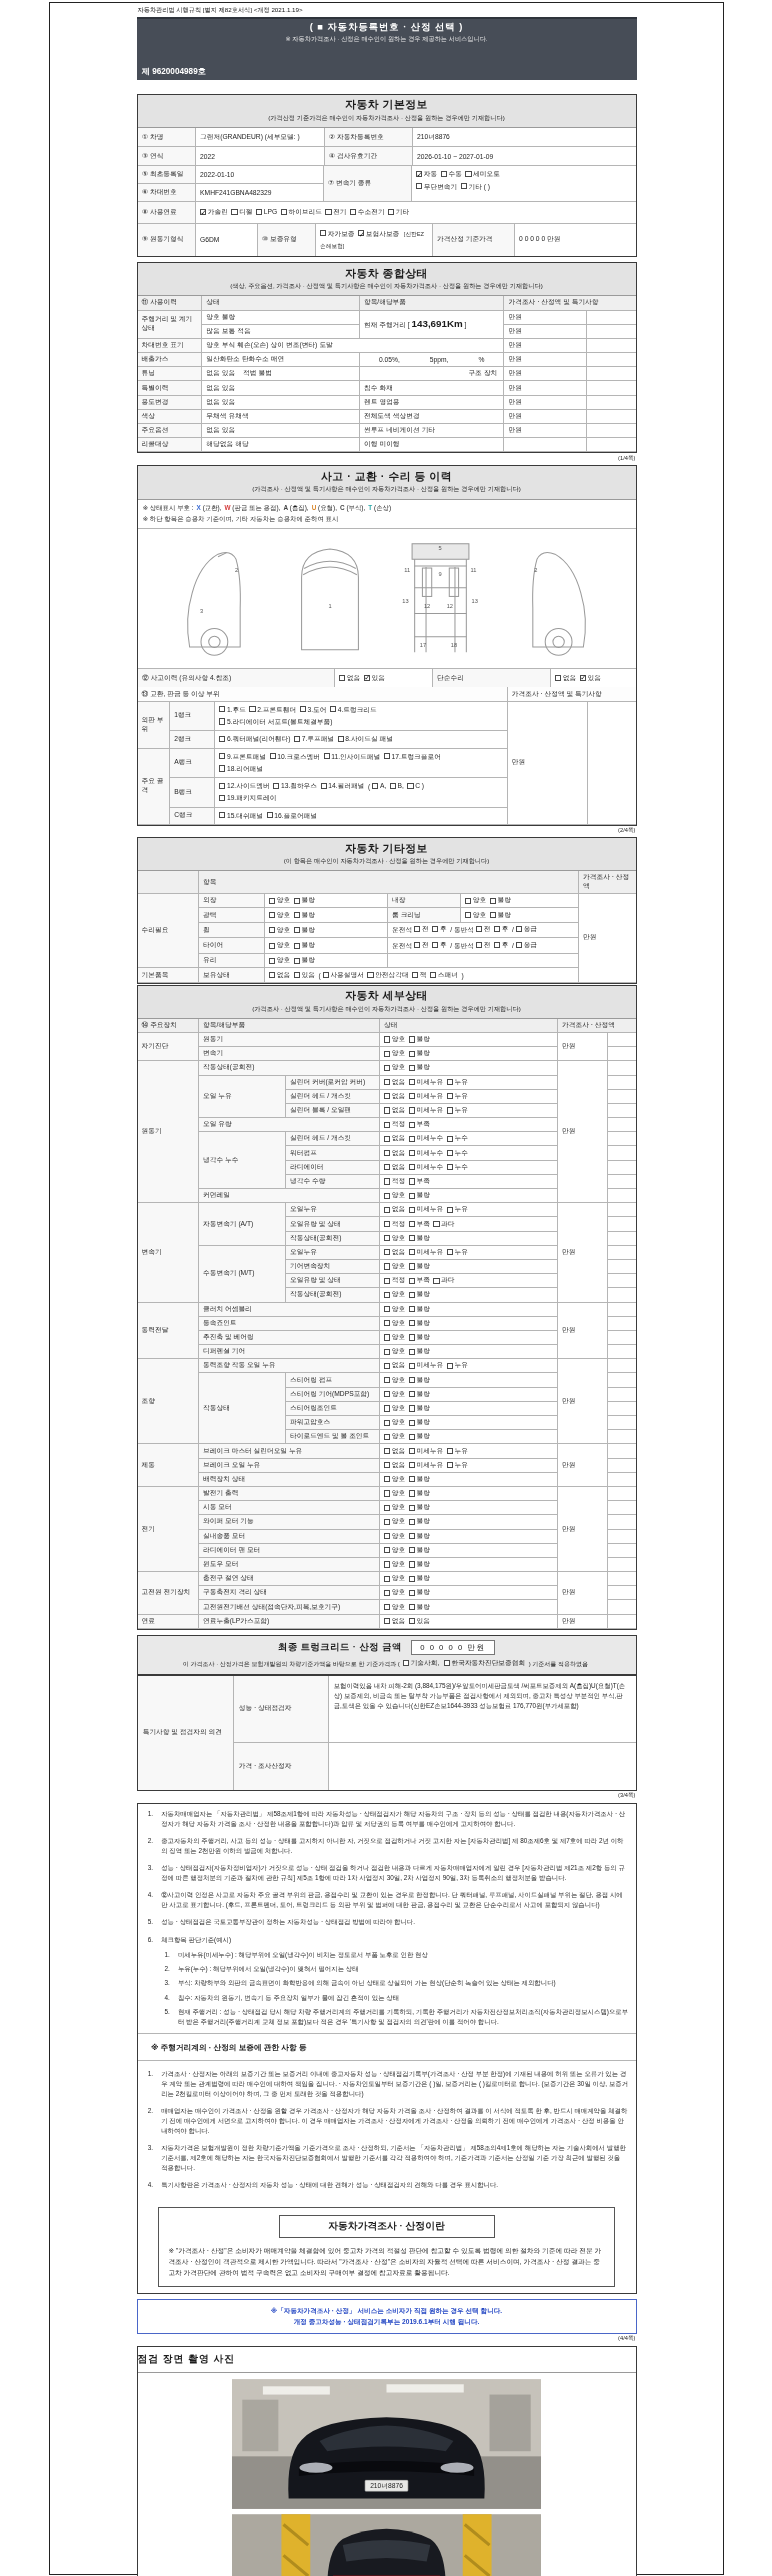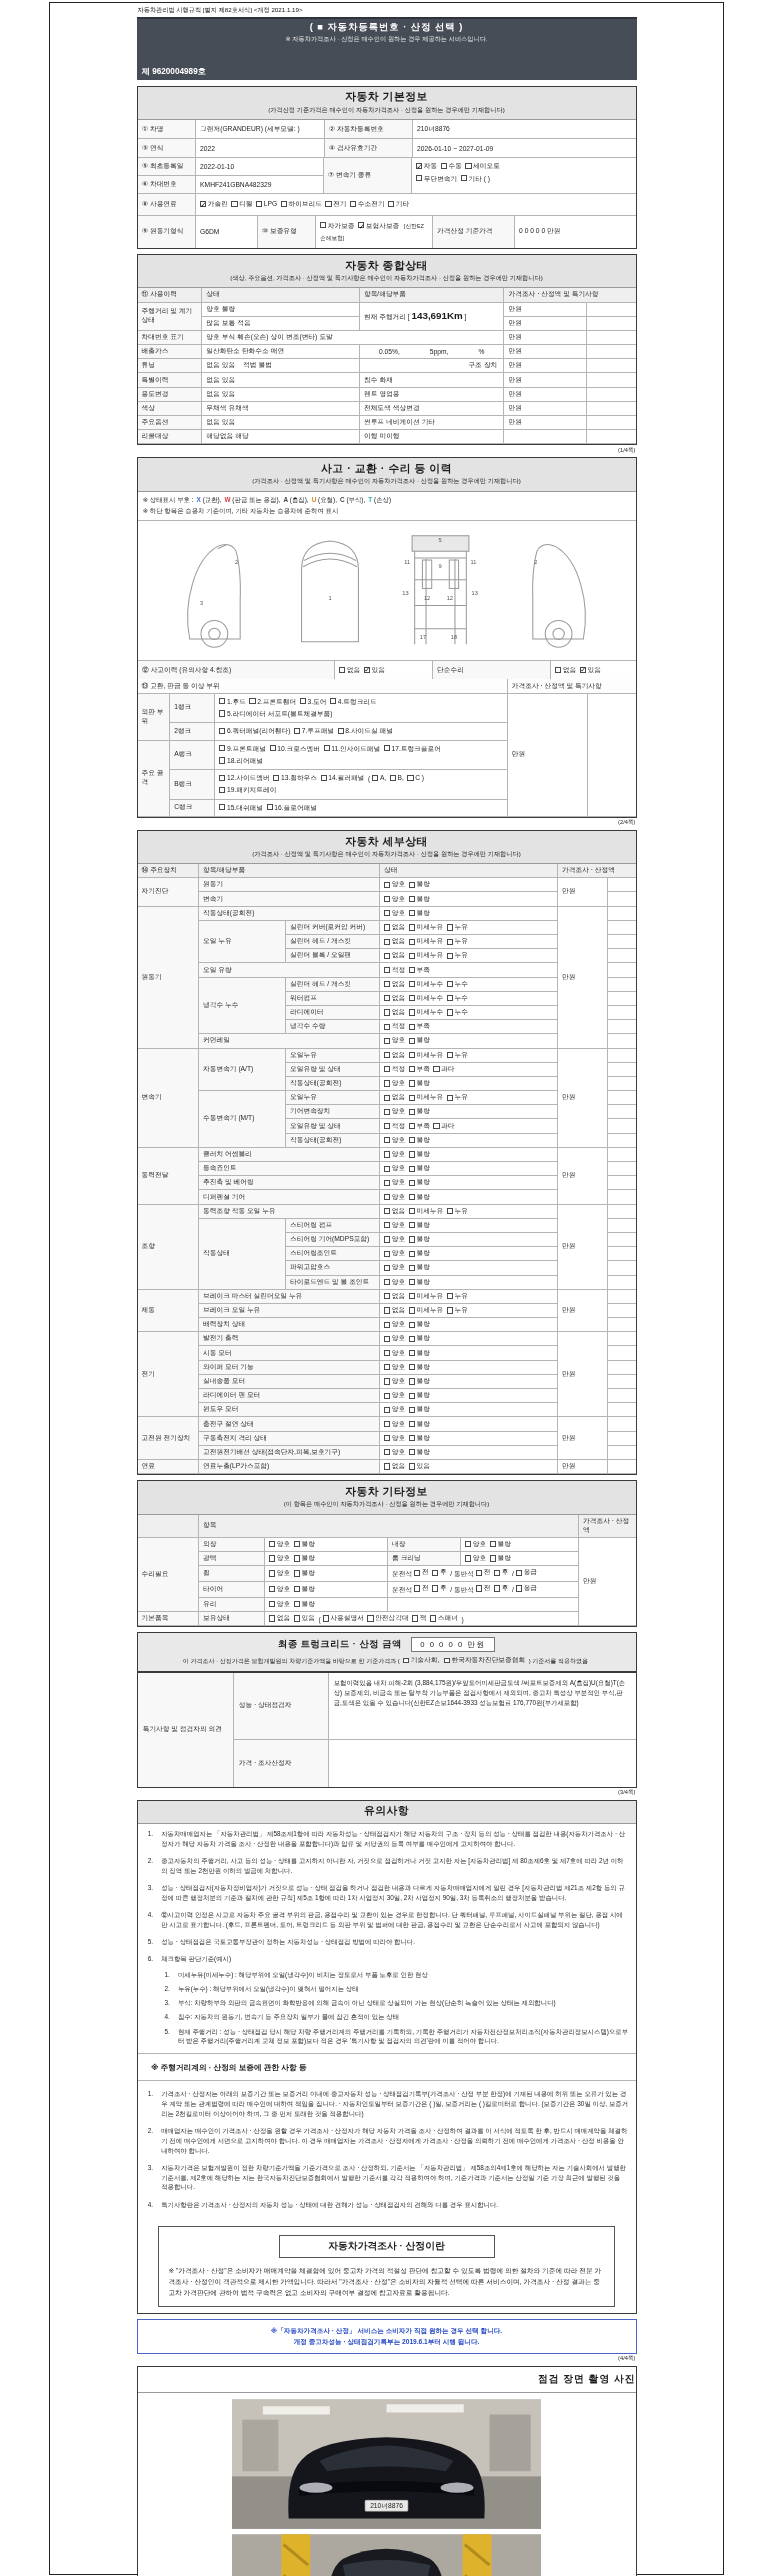--- a/index.html
+++ b/index.html
@@ -77,38 +77,38 @@
   .ni .num{width:13.4px;flex:none;}
   .ni .nt{flex:1;}
   .ni.subitem{padding-left:27px;padding-top:2.1px;padding-bottom:2.1px;}
   .n-divider{border-top:0.5px solid #b5b5b5;margin:4.1px 0;}
   .n-head{font-size:7.7px;font-weight:bold;padding:5.2px 7.2px 3.1px 13.4px;}
   .infobox{border:1px solid #555;margin:7.2px 20.6px 5.2px;padding:7.2px 9.3px 8.2px;}
   .infobox-title{border:0.5px solid #555;width:216px;margin:0 auto;text-align:center;font-size:9.8px;font-weight:bold;padding:4.1px 0;}
   .infobox-text{font-size:6.7px;line-height:1.65;margin-top:7.2px;}
   .bluebox{border:1px solid #4a66c8;margin-top:5.2px;padding:5.2px 8.2px;text-align:center;color:#2447c4;font-size:6.6px;line-height:1.7;font-weight:bold;}
   
-  .photo-titlebox{border-bottom:0.5px solid #9a9a9a;text-align:right;padding:6.2px 0;font-size:9.8px;font-weight:bold;letter-spacing:1px;background:#fff;}
+  .photo-titlebox{border-bottom:0.5px solid #9a9a9a;text-align:left;padding:6.2px 0;font-size:9.8px;font-weight:bold;letter-spacing:1px;background:#fff;}
   .photos{padding:6.2px 0 7.2px;display:flex;flex-direction:column;align-items:center;gap:5.2px;}
 </style>
 </head>
 <body>
 
 <div class="frame">
   <div class="doc">
 
     <div class="topnote">자동차관리법 시행규칙 [별지 제82호서식] &lt;개정 2021.1.19&gt;</div>
 
     <div class="dochead">
       <div class="dh-sub">( ■ 자동차등록번호 · 산정 선택 )</div>
       <div class="dh-note">※ 자동차가격조사 · 산정은 매수인이 원하는 경우 제공하는 서비스입니다.</div>
       <div class="dh-no">제 9620004989호</div>
     </div>
 
-    <div class="sect" style="margin-top:6px;">
+    <div class="sect" style="margin-top:14px;">
       <div class="sect-titlebar">
         <div class="sect-title">자동차 기본정보</div>
         <div class="sect-sub">(가격산정 기준가격은 매수인이 자동차가격조사 · 산정을 원하는 경우에만 기재합니다)</div>
       </div>
       <div>
         <div class="brow">
           <div class="bcell blabel" style="width:57px">① 차명</div>
           <div class="bcell" style="width:129px">그랜저(GRANDEUR) (세부모델: )</div>
           <div class="bcell blabel" style="width:88px">② 자동차등록번호</div>
           <div class="bcell" style="flex:1">210너8876</div>
@@ -492,20 +492,168 @@
                     <span class="cbl">16.플로어패널</span>
                   </span></div>
               </td>
             </tr>
           </tbody>
       </table>
     </div>
 
     <div class="marker">(2/4쪽)</div>
 
+    <div class="sect">
+      <div class="sect-titlebar">
+        <div class="sect-title">자동차 기타정보</div>
+        <div class="sect-sub">(이 항목은 매수인이 자동차가격조사 · 산정을 원하는 경우에만 기재합니다)</div>
+      </div>
+      <table class="t" id="etc-table">
+        <colgroup>
+            <col style="width:61px">
+            <col style="width:66px">
+            <col style="width:123px">
+            <col style="width:73px">
+            <col style="width:118px">
+            <col style="width:57px">
+          </colgroup>
+        <tbody id="etc-body">
+            <tr>
+              <th style="background: rgb(239, 239, 239);"></th>
+              <th colspan="4" style="background: rgb(239, 239, 239);">항목</th>
+              <th style="background: rgb(239, 239, 239);">가격조사 · 산정액</th>
+            </tr>
+            <tr>
+              <th class="center" rowspan="5">수리필요</th>
+              <th>외장</th>
+              <td><span class="cb">
+                  <span class="sq"></span>
+                  <span class="cbl">양호</span>
+                </span><span class="cb">
+                  <span class="sq"></span>
+                  <span class="cbl">불량</span>
+                </span></td>
+              <th>내장</th>
+              <td><span class="cb">
+                  <span class="sq"></span>
+                  <span class="cbl">양호</span>
+                </span><span class="cb">
+                  <span class="sq"></span>
+                  <span class="cbl">불량</span>
+                </span></td>
+              <td class="pricecell" rowspan="6">만원</td>
+            </tr>
+            <tr>
+              <th>광택</th>
+              <td><span class="cb">
+                  <span class="sq"></span>
+                  <span class="cbl">양호</span>
+                </span><span class="cb">
+                  <span class="sq"></span>
+                  <span class="cbl">불량</span>
+                </span></td>
+              <th>룸 크리닝</th>
+              <td><span class="cb">
+                  <span class="sq"></span>
+                  <span class="cbl">양호</span>
+                </span><span class="cb">
+                  <span class="sq"></span>
+                  <span class="cbl">불량</span>
+                </span></td>
+            </tr>
+            <tr>
+              <th>휠</th>
+              <td><span class="cb">
+                  <span class="sq"></span>
+                  <span class="cbl">양호</span>
+                </span><span class="cb">
+                  <span class="sq"></span>
+                  <span class="cbl">불량</span>
+                </span></td>
+              <td colspan="2"><span class="tk">운전석</span><span class="cb">
+                  <span class="sq"></span>
+                  <span class="cbl">전</span>
+                </span><span class="cb">
+                  <span class="sq"></span>
+                  <span class="cbl">후</span>
+                </span><span class="tk">/ 동반석</span><span class="cb">
+                  <span class="sq"></span>
+                  <span class="cbl">전</span>
+                </span><span class="cb">
+                  <span class="sq"></span>
+                  <span class="cbl">후</span>
+                </span><span class="tk">/</span><span class="cb">
+                  <span class="sq"></span>
+                  <span class="cbl">응급</span>
+                </span></td>
+            </tr>
+            <tr>
+              <th>타이어</th>
+              <td><span class="cb">
+                  <span class="sq"></span>
+                  <span class="cbl">양호</span>
+                </span><span class="cb">
+                  <span class="sq"></span>
+                  <span class="cbl">불량</span>
+                </span></td>
+              <td colspan="2"><span class="tk">운전석</span><span class="cb">
+                  <span class="sq"></span>
+                  <span class="cbl">전</span>
+                </span><span class="cb">
+                  <span class="sq"></span>
+                  <span class="cbl">후</span>
+                </span><span class="tk">/ 동반석</span><span class="cb">
+                  <span class="sq"></span>
+                  <span class="cbl">전</span>
+                </span><span class="cb">
+                  <span class="sq"></span>
+                  <span class="cbl">후</span>
+                </span><span class="tk">/</span><span class="cb">
+                  <span class="sq"></span>
+                  <span class="cbl">응급</span>
+                </span></td>
+            </tr>
+            <tr>
+              <th>유리</th>
+              <td><span class="cb">
+                  <span class="sq"></span>
+                  <span class="cbl">양호</span>
+                </span><span class="cb">
+                  <span class="sq"></span>
+                  <span class="cbl">불량</span>
+                </span></td>
+              <td colspan="2"></td>
+            </tr>
+            <tr>
+              <th class="center">기본품목</th>
+              <th>보유상태</th>
+              <td colspan="3"><span class="cb">
+                  <span class="sq"></span>
+                  <span class="cbl">없음</span>
+                </span><span class="cb">
+                  <span class="sq"></span>
+                  <span class="cbl">있음</span>
+                </span><span class="tk">(</span><span class="cb">
+                  <span class="sq"></span>
+                  <span class="cbl">사용설명서</span>
+                </span><span class="cb">
+                  <span class="sq"></span>
+                  <span class="cbl">안전삼각대</span>
+                </span><span class="cb">
+                  <span class="sq"></span>
+                  <span class="cbl">잭</span>
+                </span><span class="cb">
+                  <span class="sq"></span>
+                  <span class="cbl">스패너</span>
+                </span><span class="tk">)</span></td>
+            </tr>
+          </tbody>
+      </table>
+    </div>
+
     <div class="sect" style="margin-top:1px;">
       <div class="sect-titlebar">
         <div class="sect-title">자동차 세부상태</div>
         <div class="sect-sub">(가격조사 · 산정액 및 특기사항은 매수인이 자동차가격조사 · 산정을 원하는 경우에만 기재합니다)</div>
       </div>
       <table class="t" id="detail-table">
         <colgroup>
             <col style="width:61px">
             <col style="width:87px">
             <col style="width:94px">
@@ -1041,168 +1189,20 @@
                   <span class="sq"></span>
                   <span class="cbl">있음</span>
                 </span></td>
               <td class="pricecell" rowspan="1">만원</td>
               <td></td>
             </tr>
           </tbody>
       </table>
     </div>
 
-    <div class="sect">
-      <div class="sect-titlebar">
-        <div class="sect-title">자동차 기타정보</div>
-        <div class="sect-sub">(이 항목은 매수인이 자동차가격조사 · 산정을 원하는 경우에만 기재합니다)</div>
-      </div>
-      <table class="t" id="etc-table">
-        <colgroup>
-            <col style="width:61px">
-            <col style="width:66px">
-            <col style="width:123px">
-            <col style="width:73px">
-            <col style="width:118px">
-            <col style="width:57px">
-          </colgroup>
-        <tbody id="etc-body">
-            <tr>
-              <th style="background: rgb(239, 239, 239);"></th>
-              <th colspan="4" style="background: rgb(239, 239, 239);">항목</th>
-              <th style="background: rgb(239, 239, 239);">가격조사 · 산정액</th>
-            </tr>
-            <tr>
-              <th class="center" rowspan="5">수리필요</th>
-              <th>외장</th>
-              <td><span class="cb">
-                  <span class="sq"></span>
-                  <span class="cbl">양호</span>
-                </span><span class="cb">
-                  <span class="sq"></span>
-                  <span class="cbl">불량</span>
-                </span></td>
-              <th>내장</th>
-              <td><span class="cb">
-                  <span class="sq"></span>
-                  <span class="cbl">양호</span>
-                </span><span class="cb">
-                  <span class="sq"></span>
-                  <span class="cbl">불량</span>
-                </span></td>
-              <td class="pricecell" rowspan="6">만원</td>
-            </tr>
-            <tr>
-              <th>광택</th>
-              <td><span class="cb">
-                  <span class="sq"></span>
-                  <span class="cbl">양호</span>
-                </span><span class="cb">
-                  <span class="sq"></span>
-                  <span class="cbl">불량</span>
-                </span></td>
-              <th>룸 크리닝</th>
-              <td><span class="cb">
-                  <span class="sq"></span>
-                  <span class="cbl">양호</span>
-                </span><span class="cb">
-                  <span class="sq"></span>
-                  <span class="cbl">불량</span>
-                </span></td>
-            </tr>
-            <tr>
-              <th>휠</th>
-              <td><span class="cb">
-                  <span class="sq"></span>
-                  <span class="cbl">양호</span>
-                </span><span class="cb">
-                  <span class="sq"></span>
-                  <span class="cbl">불량</span>
-                </span></td>
-              <td colspan="2"><span class="tk">운전석</span><span class="cb">
-                  <span class="sq"></span>
-                  <span class="cbl">전</span>
-                </span><span class="cb">
-                  <span class="sq"></span>
-                  <span class="cbl">후</span>
-                </span><span class="tk">/ 동반석</span><span class="cb">
-                  <span class="sq"></span>
-                  <span class="cbl">전</span>
-                </span><span class="cb">
-                  <span class="sq"></span>
-                  <span class="cbl">후</span>
-                </span><span class="tk">/</span><span class="cb">
-                  <span class="sq"></span>
-                  <span class="cbl">응급</span>
-                </span></td>
-            </tr>
-            <tr>
-              <th>타이어</th>
-              <td><span class="cb">
-                  <span class="sq"></span>
-                  <span class="cbl">양호</span>
-                </span><span class="cb">
-                  <span class="sq"></span>
-                  <span class="cbl">불량</span>
-                </span></td>
-              <td colspan="2"><span class="tk">운전석</span><span class="cb">
-                  <span class="sq"></span>
-                  <span class="cbl">전</span>
-                </span><span class="cb">
-                  <span class="sq"></span>
-                  <span class="cbl">후</span>
-                </span><span class="tk">/ 동반석</span><span class="cb">
-                  <span class="sq"></span>
-                  <span class="cbl">전</span>
-                </span><span class="cb">
-                  <span class="sq"></span>
-                  <span class="cbl">후</span>
-                </span><span class="tk">/</span><span class="cb">
-                  <span class="sq"></span>
-                  <span class="cbl">응급</span>
-                </span></td>
-            </tr>
-            <tr>
-              <th>유리</th>
-              <td><span class="cb">
-                  <span class="sq"></span>
-                  <span class="cbl">양호</span>
-                </span><span class="cb">
-                  <span class="sq"></span>
-                  <span class="cbl">불량</span>
-                </span></td>
-              <td colspan="2"></td>
-            </tr>
-            <tr>
-              <th class="center">기본품목</th>
-              <th>보유상태</th>
-              <td colspan="3"><span class="cb">
-                  <span class="sq"></span>
-                  <span class="cbl">없음</span>
-                </span><span class="cb">
-                  <span class="sq"></span>
-                  <span class="cbl">있음</span>
-                </span><span class="tk">(</span><span class="cb">
-                  <span class="sq"></span>
-                  <span class="cbl">사용설명서</span>
-                </span><span class="cb">
-                  <span class="sq"></span>
-                  <span class="cbl">안전삼각대</span>
-                </span><span class="cb">
-                  <span class="sq"></span>
-                  <span class="cbl">잭</span>
-                </span><span class="cb">
-                  <span class="sq"></span>
-                  <span class="cbl">스패너</span>
-                </span><span class="tk">)</span></td>
-            </tr>
-          </tbody>
-      </table>
-    </div>
-
     <div class="finalbar">
       <div class="fp-line">
         <span class="fp-label">최종 트렁크리드 · 산정 금액</span>
         <span class="fp-amount">0 0 0 0 0 만원</span>
       </div>
       <div class="fp-note" id="final-note"><span class="tk">이 가격조사 · 산정가격은 보험개발원의 차량기준가액을 바탕으로 한 기준가격과 (</span><span class="cb">
             <span class="sq"></span>
             <span class="cbl">기술사회,</span>
           </span><span class="cb">
             <span class="sq"></span>
@@ -1222,23 +1222,20 @@
             <div class="op-who" style="border-left:0.5px solid #b5b5b5;min-height:47px">가격 · 조사산정자</div>
             <div class="op-text"></div>
           </div>
         </div>
       </div>
     </div>
 
     <div class="marker">(3/4쪽)</div>
 
     <div class="sect" style="margin-top:1px;">
-      <div class="sect-titlebar">
-        <div class="sect-title">유의사항</div>
-      </div>
       <div class="notices" id="notices-body">
           <div class="ni">
             <span class="num">1.</span>
             <div class="nt">자동차매매업자는 「자동차관리법」 제58조제1항에 따라 자동차성능 · 상태점검자가 해당 자동차의 구조 · 장치 등의 성능 · 상태를 점검한 내용(자동차가격조사 · 산정자가 해당 자동차 가격을 조사 · 산정한 내용을 포함합니다)과 압류 및 저당권의 등록 여부를 매수인에게 고지하여야 합니다.</div>
           </div>
           <div class="ni">
             <span class="num">2.</span>
             <div class="nt">중고자동차의 주행거리, 사고 등의 성능 · 상태를 고지하지 아니한 자, 거짓으로 점검하거나 거짓 고지한 자는 [자동차관리법] 제 80조제6호 및 제7호에 따라 2년 이하의 징역 또는 2천만원 이하의 벌금에 처합니다.</div>
           </div>
           <div class="ni">

